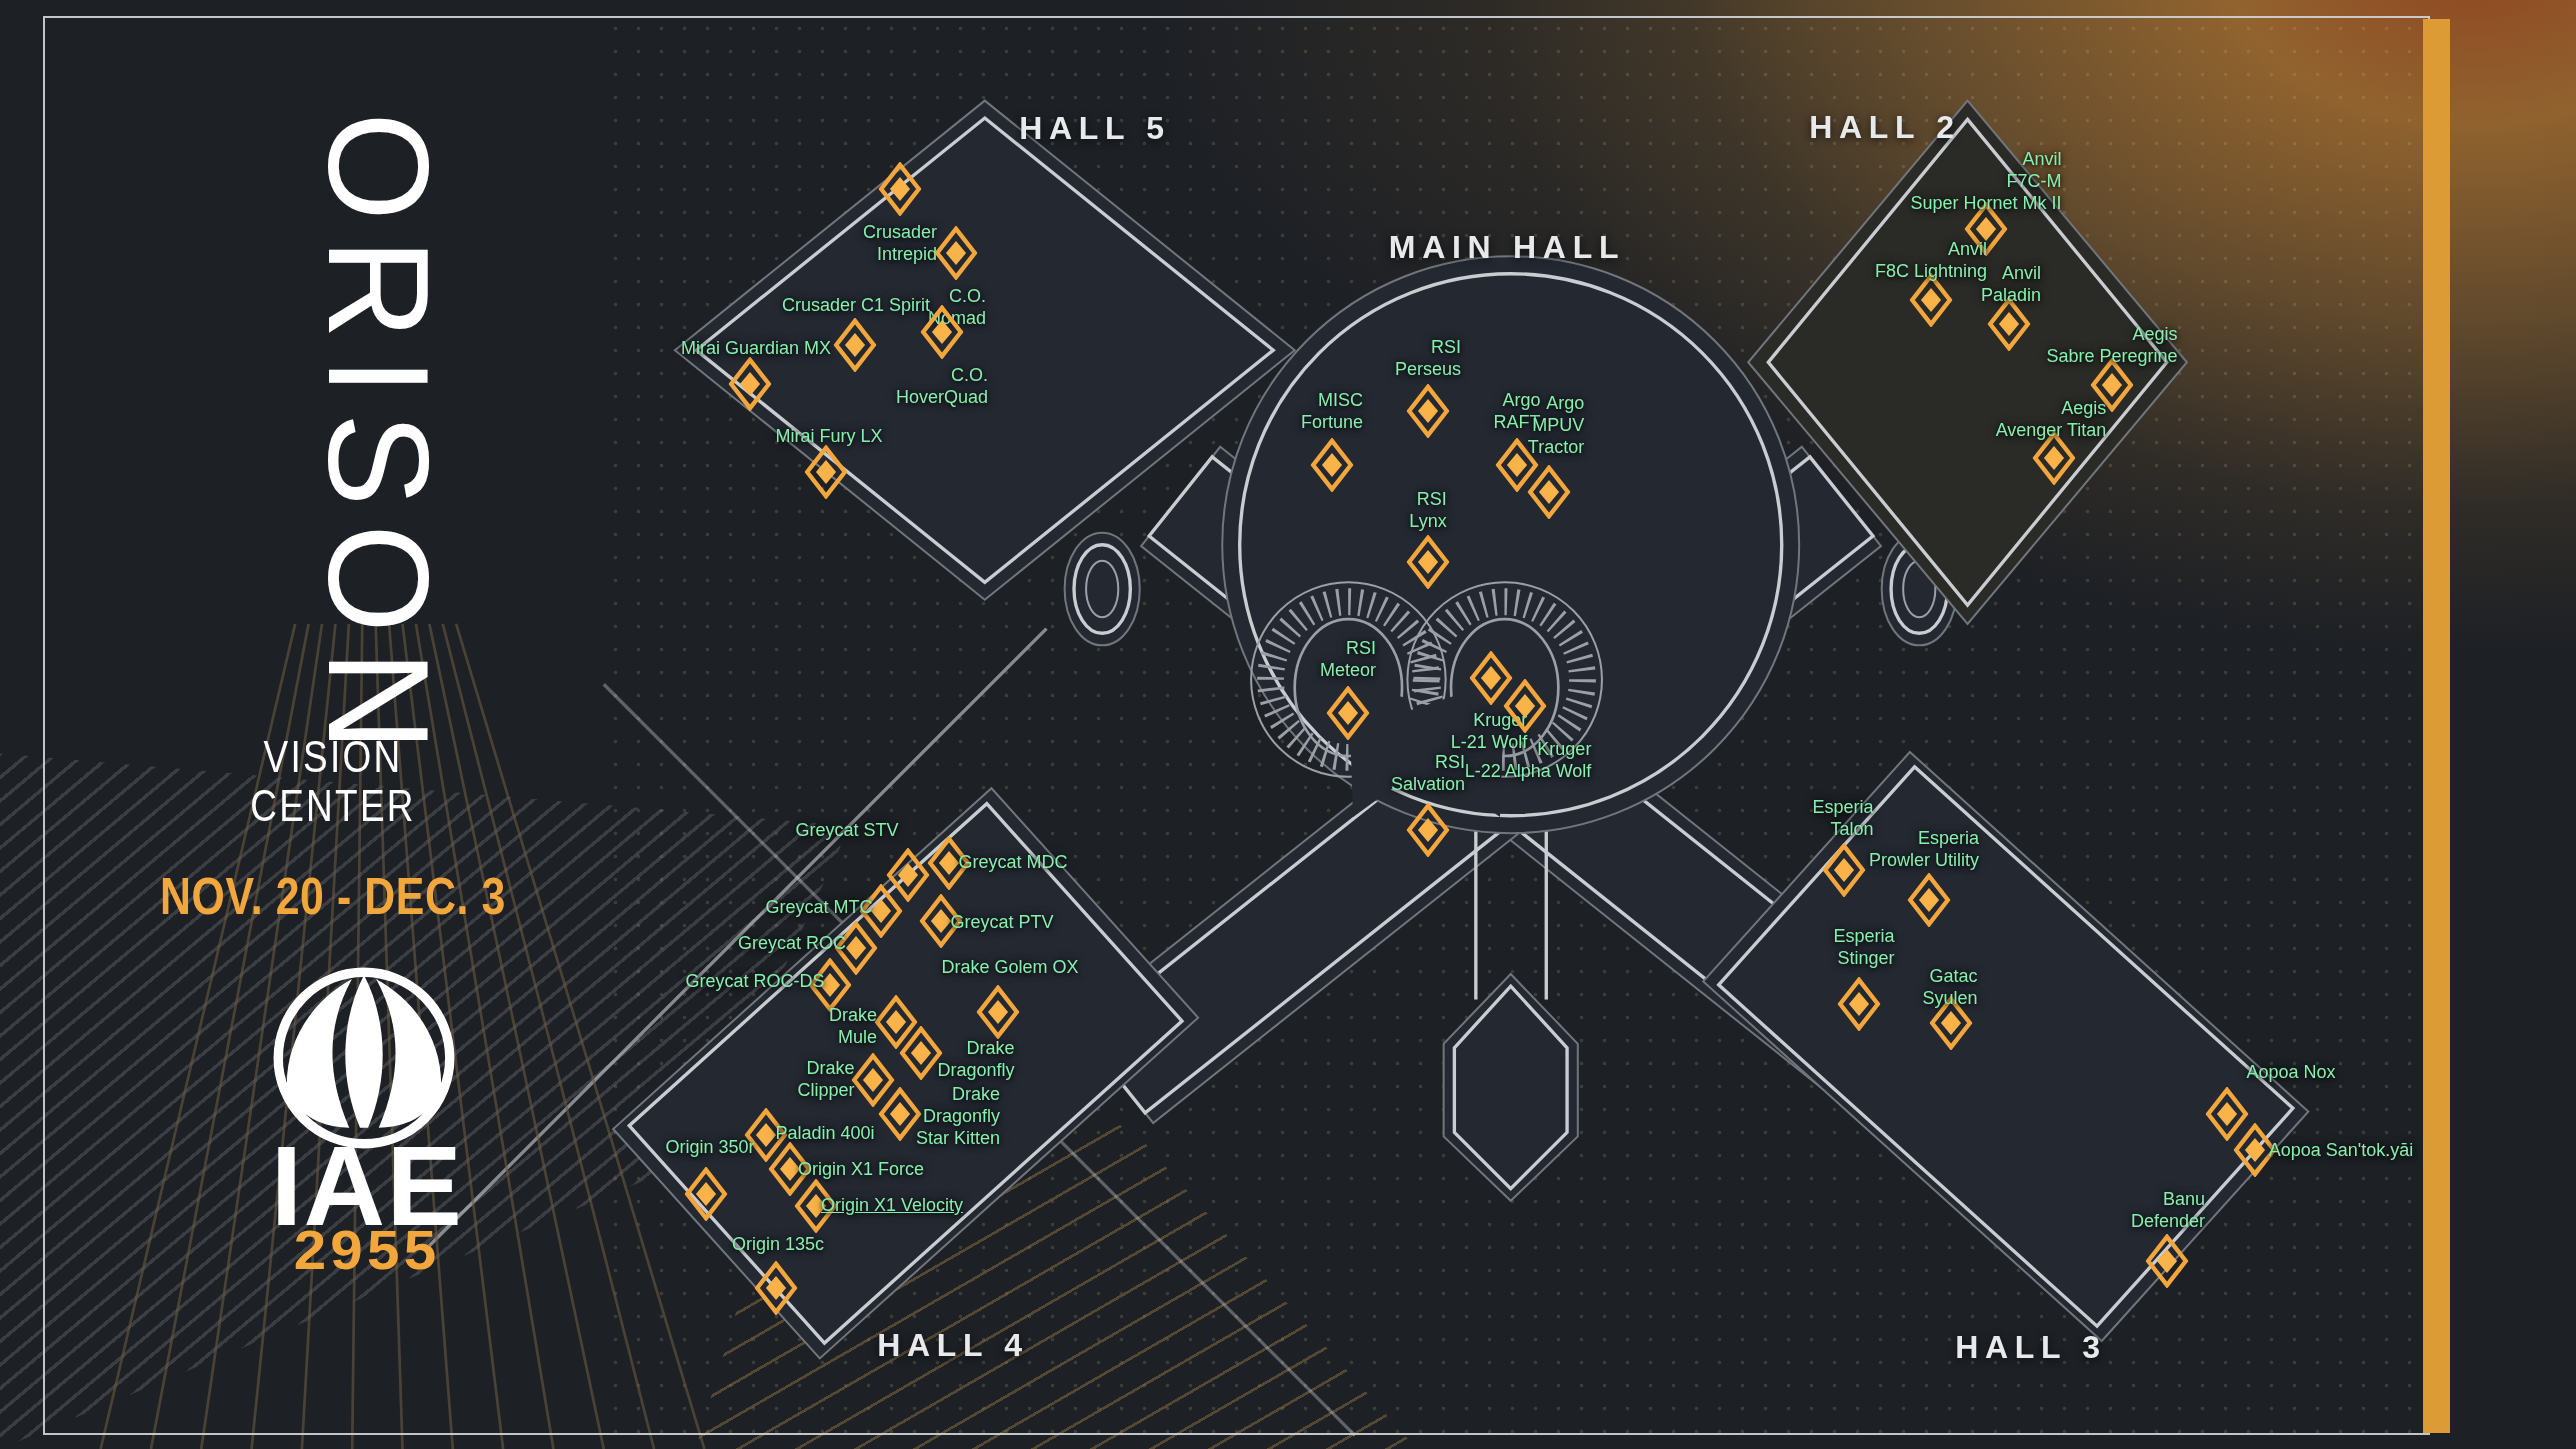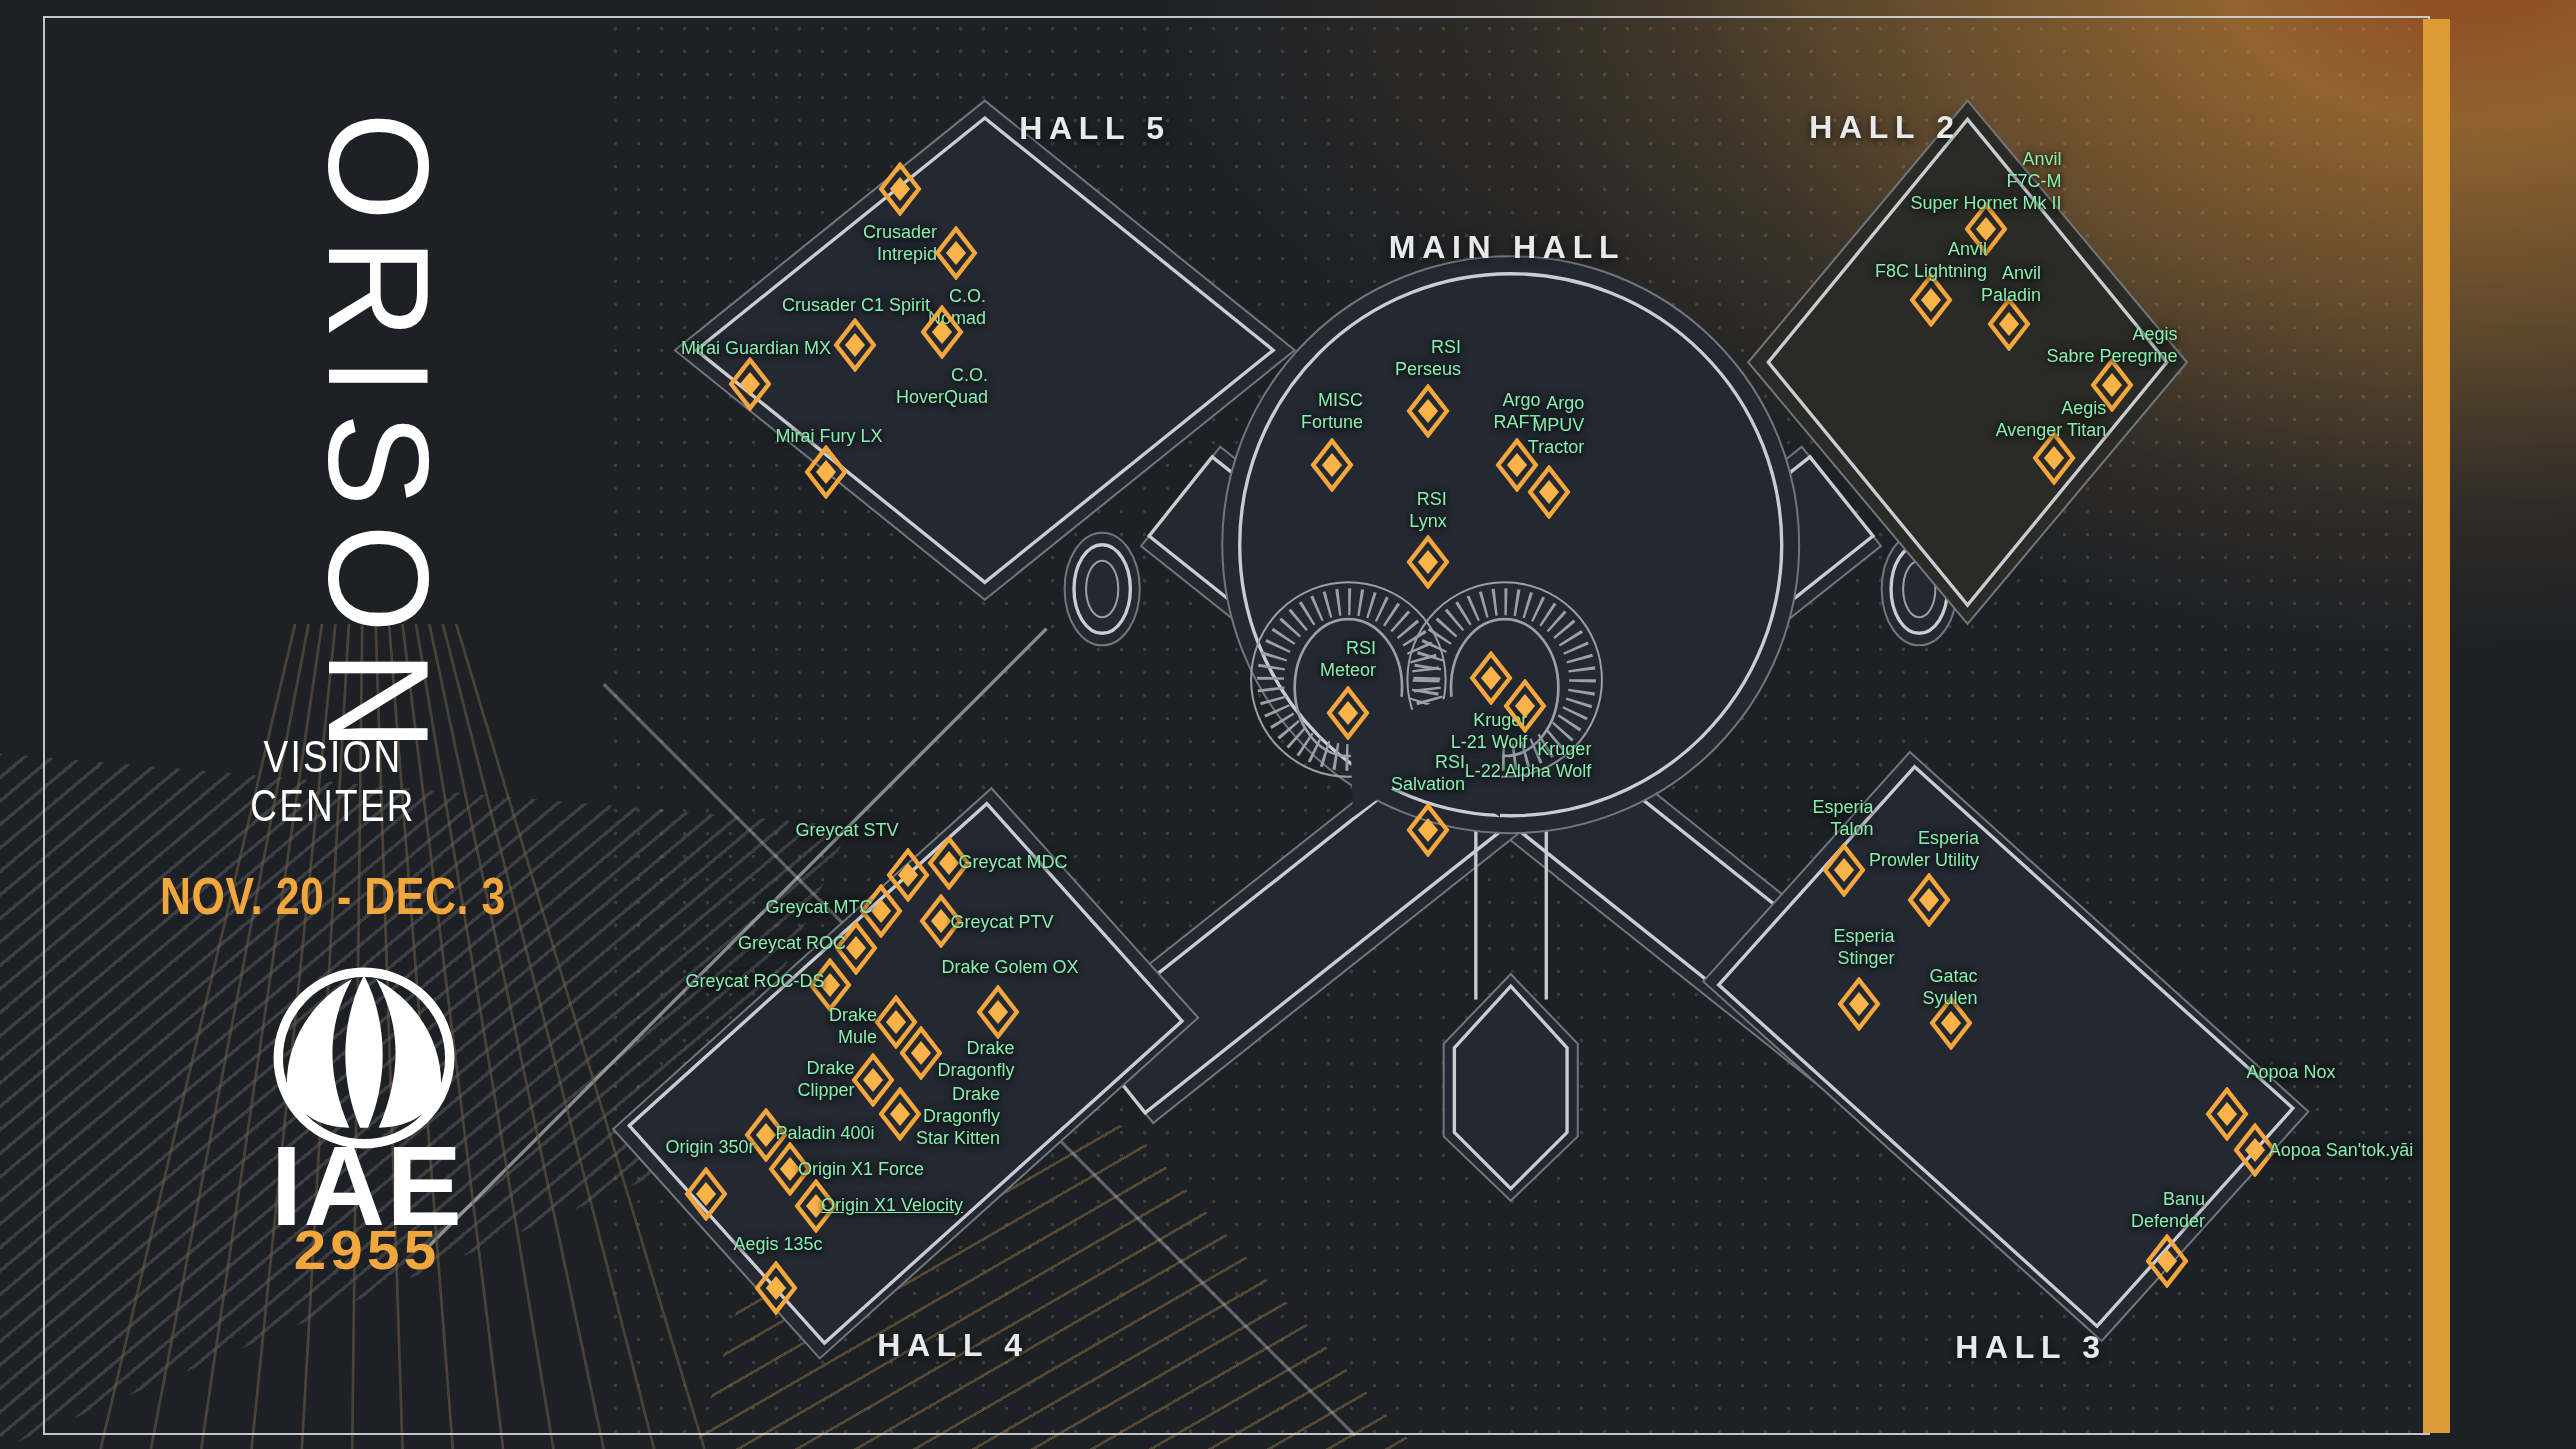--- a/index.html
+++ b/index.html
@@ -532,17 +532,17 @@
         <polygon points="32,22 47,40 32,58 17,40" fill="#F9B349"></polygon>
       </svg>
       <div class="exhibit-label" style="left: 892px; top: 1205px; text-decoration: underline;">
         <div>Origin X1 Velocity</div>
       </div>
       <svg width="43" height="54" viewBox="0 0 64 80" class="exhibit-marker" style="left: 776px; top: 1288px;">
         <polygon points="32,4 60,40 32,76 4,40" fill="none" stroke="#F3A63C" stroke-width="6.5"></polygon>
         <polygon points="32,22 47,40 32,58 17,40" fill="#F9B349"></polygon>
       </svg>
       <div class="exhibit-label" style="left: 778px; top: 1244px;">
-        <div>Aegis 135c</div>
+        <div>Origin 135c</div>
       </div>
     </div>
 </div>
 
 
 </body></html>

